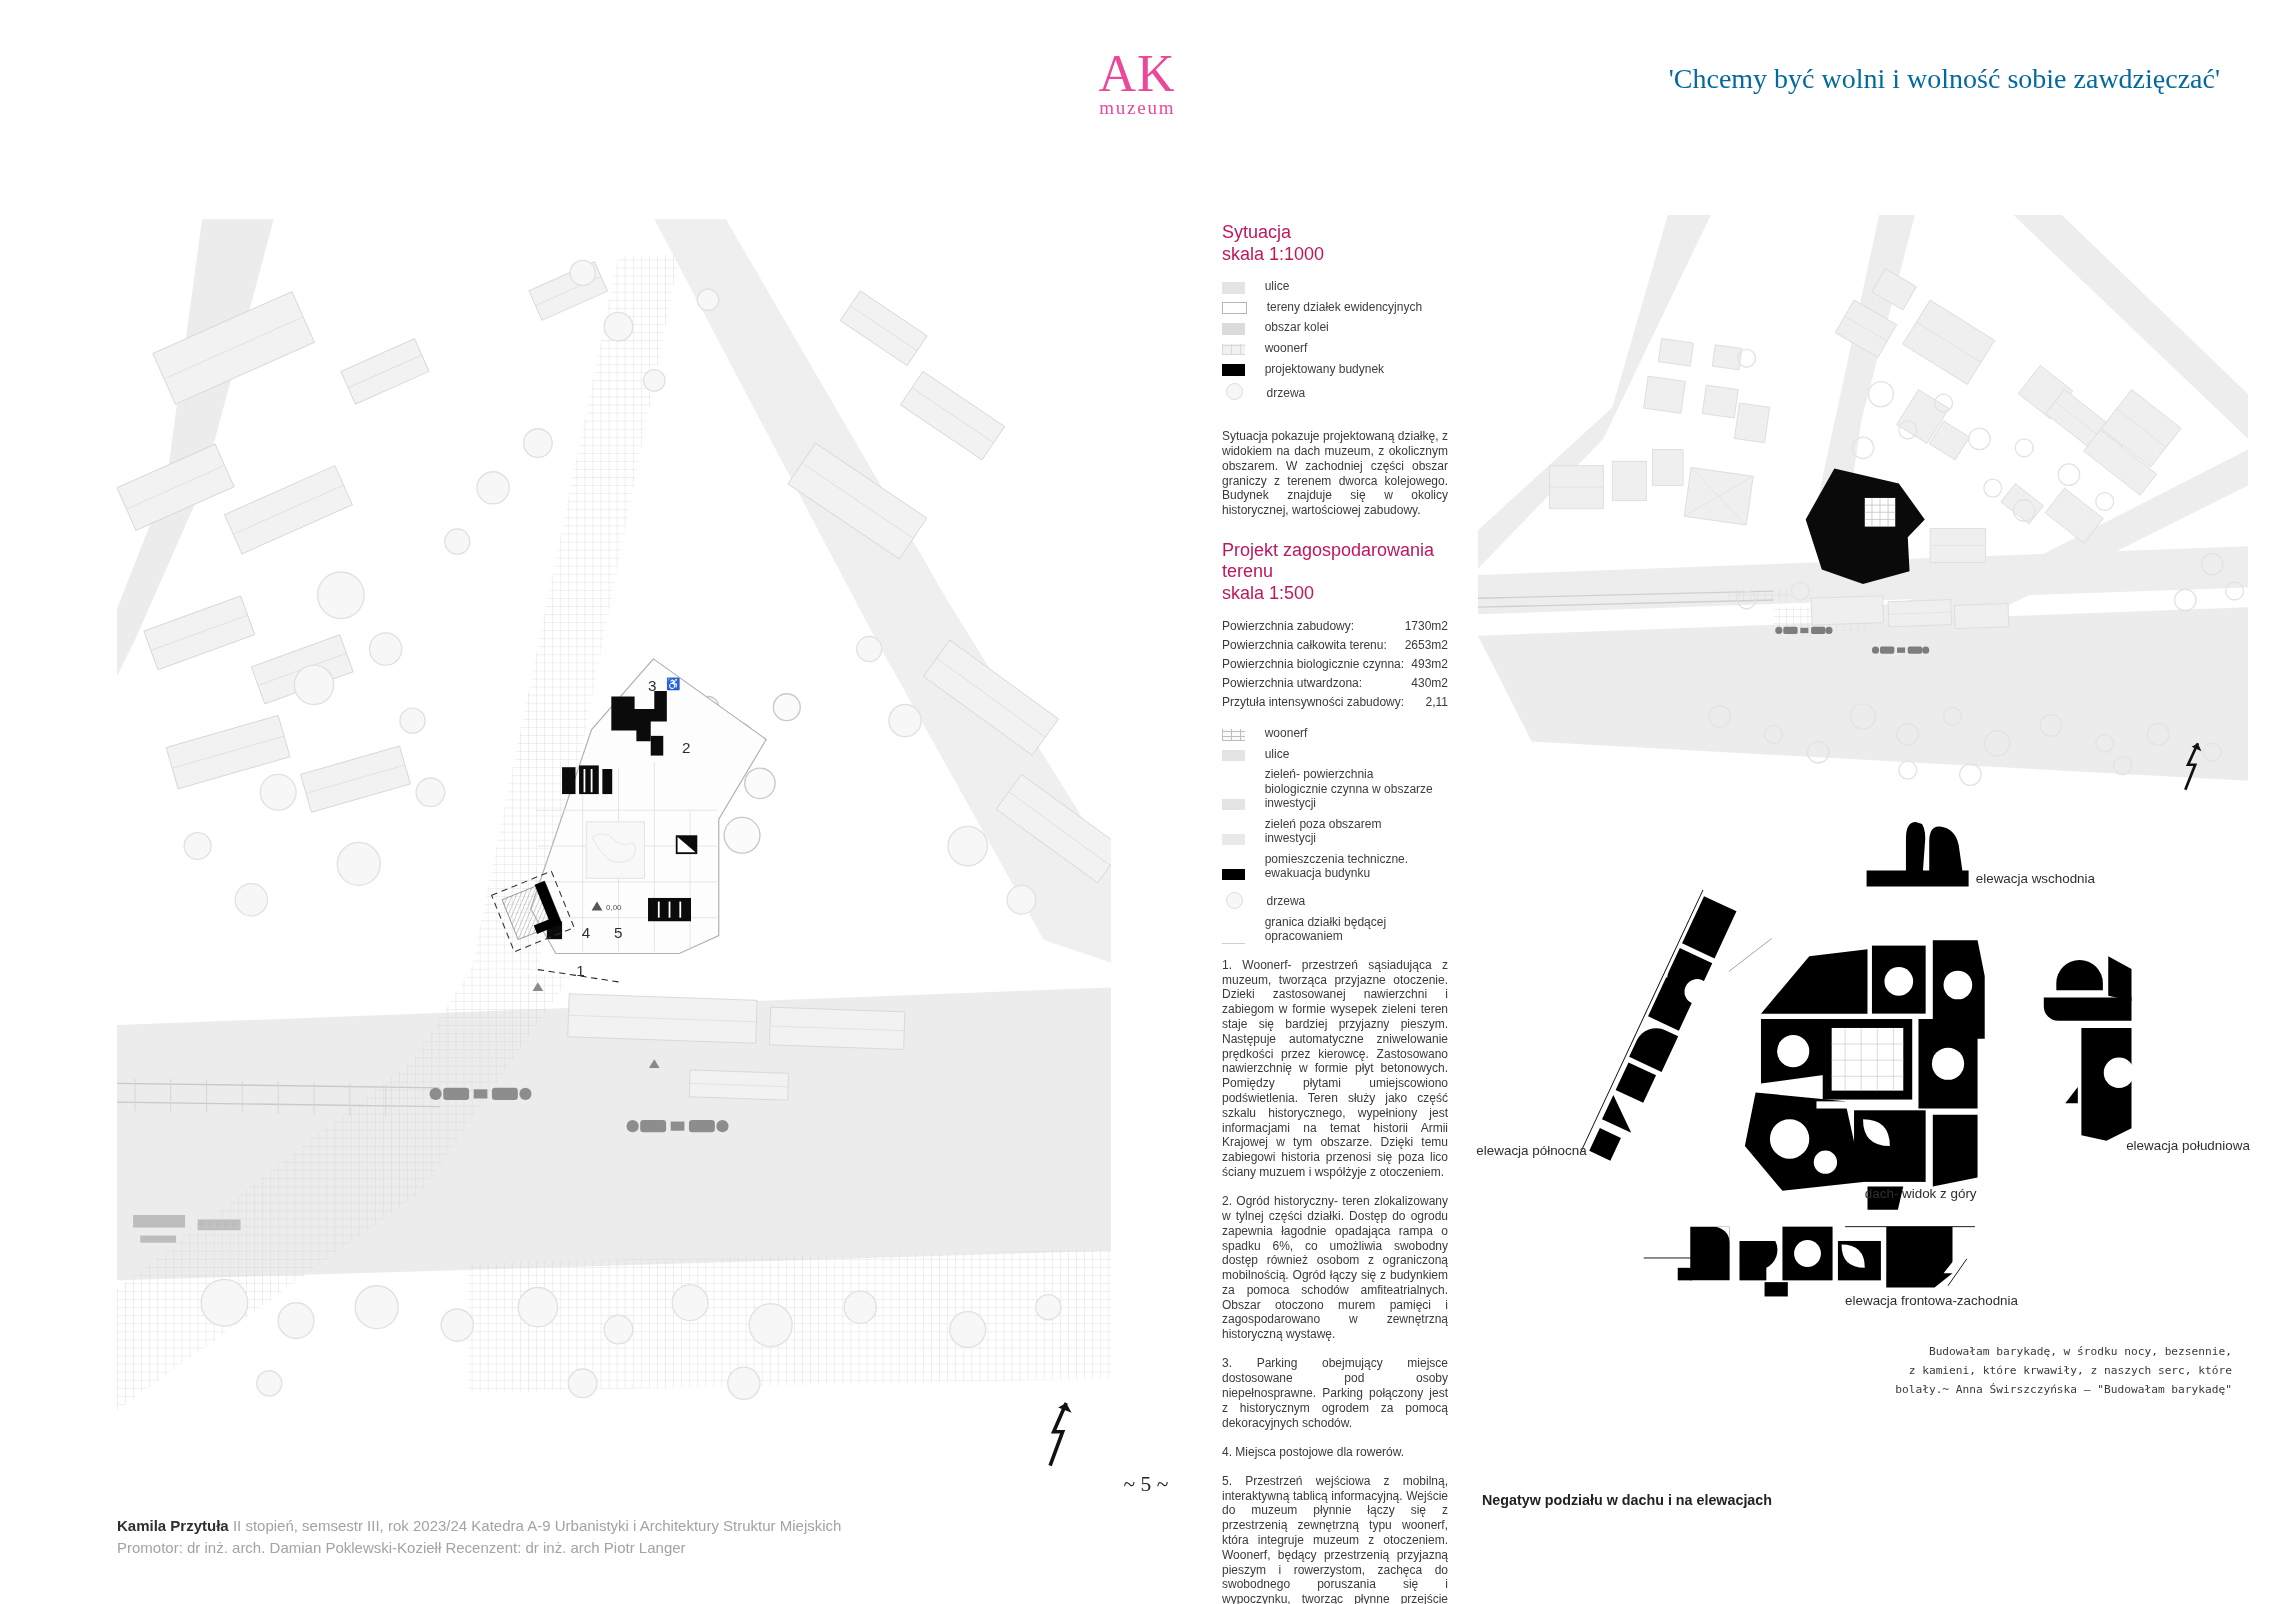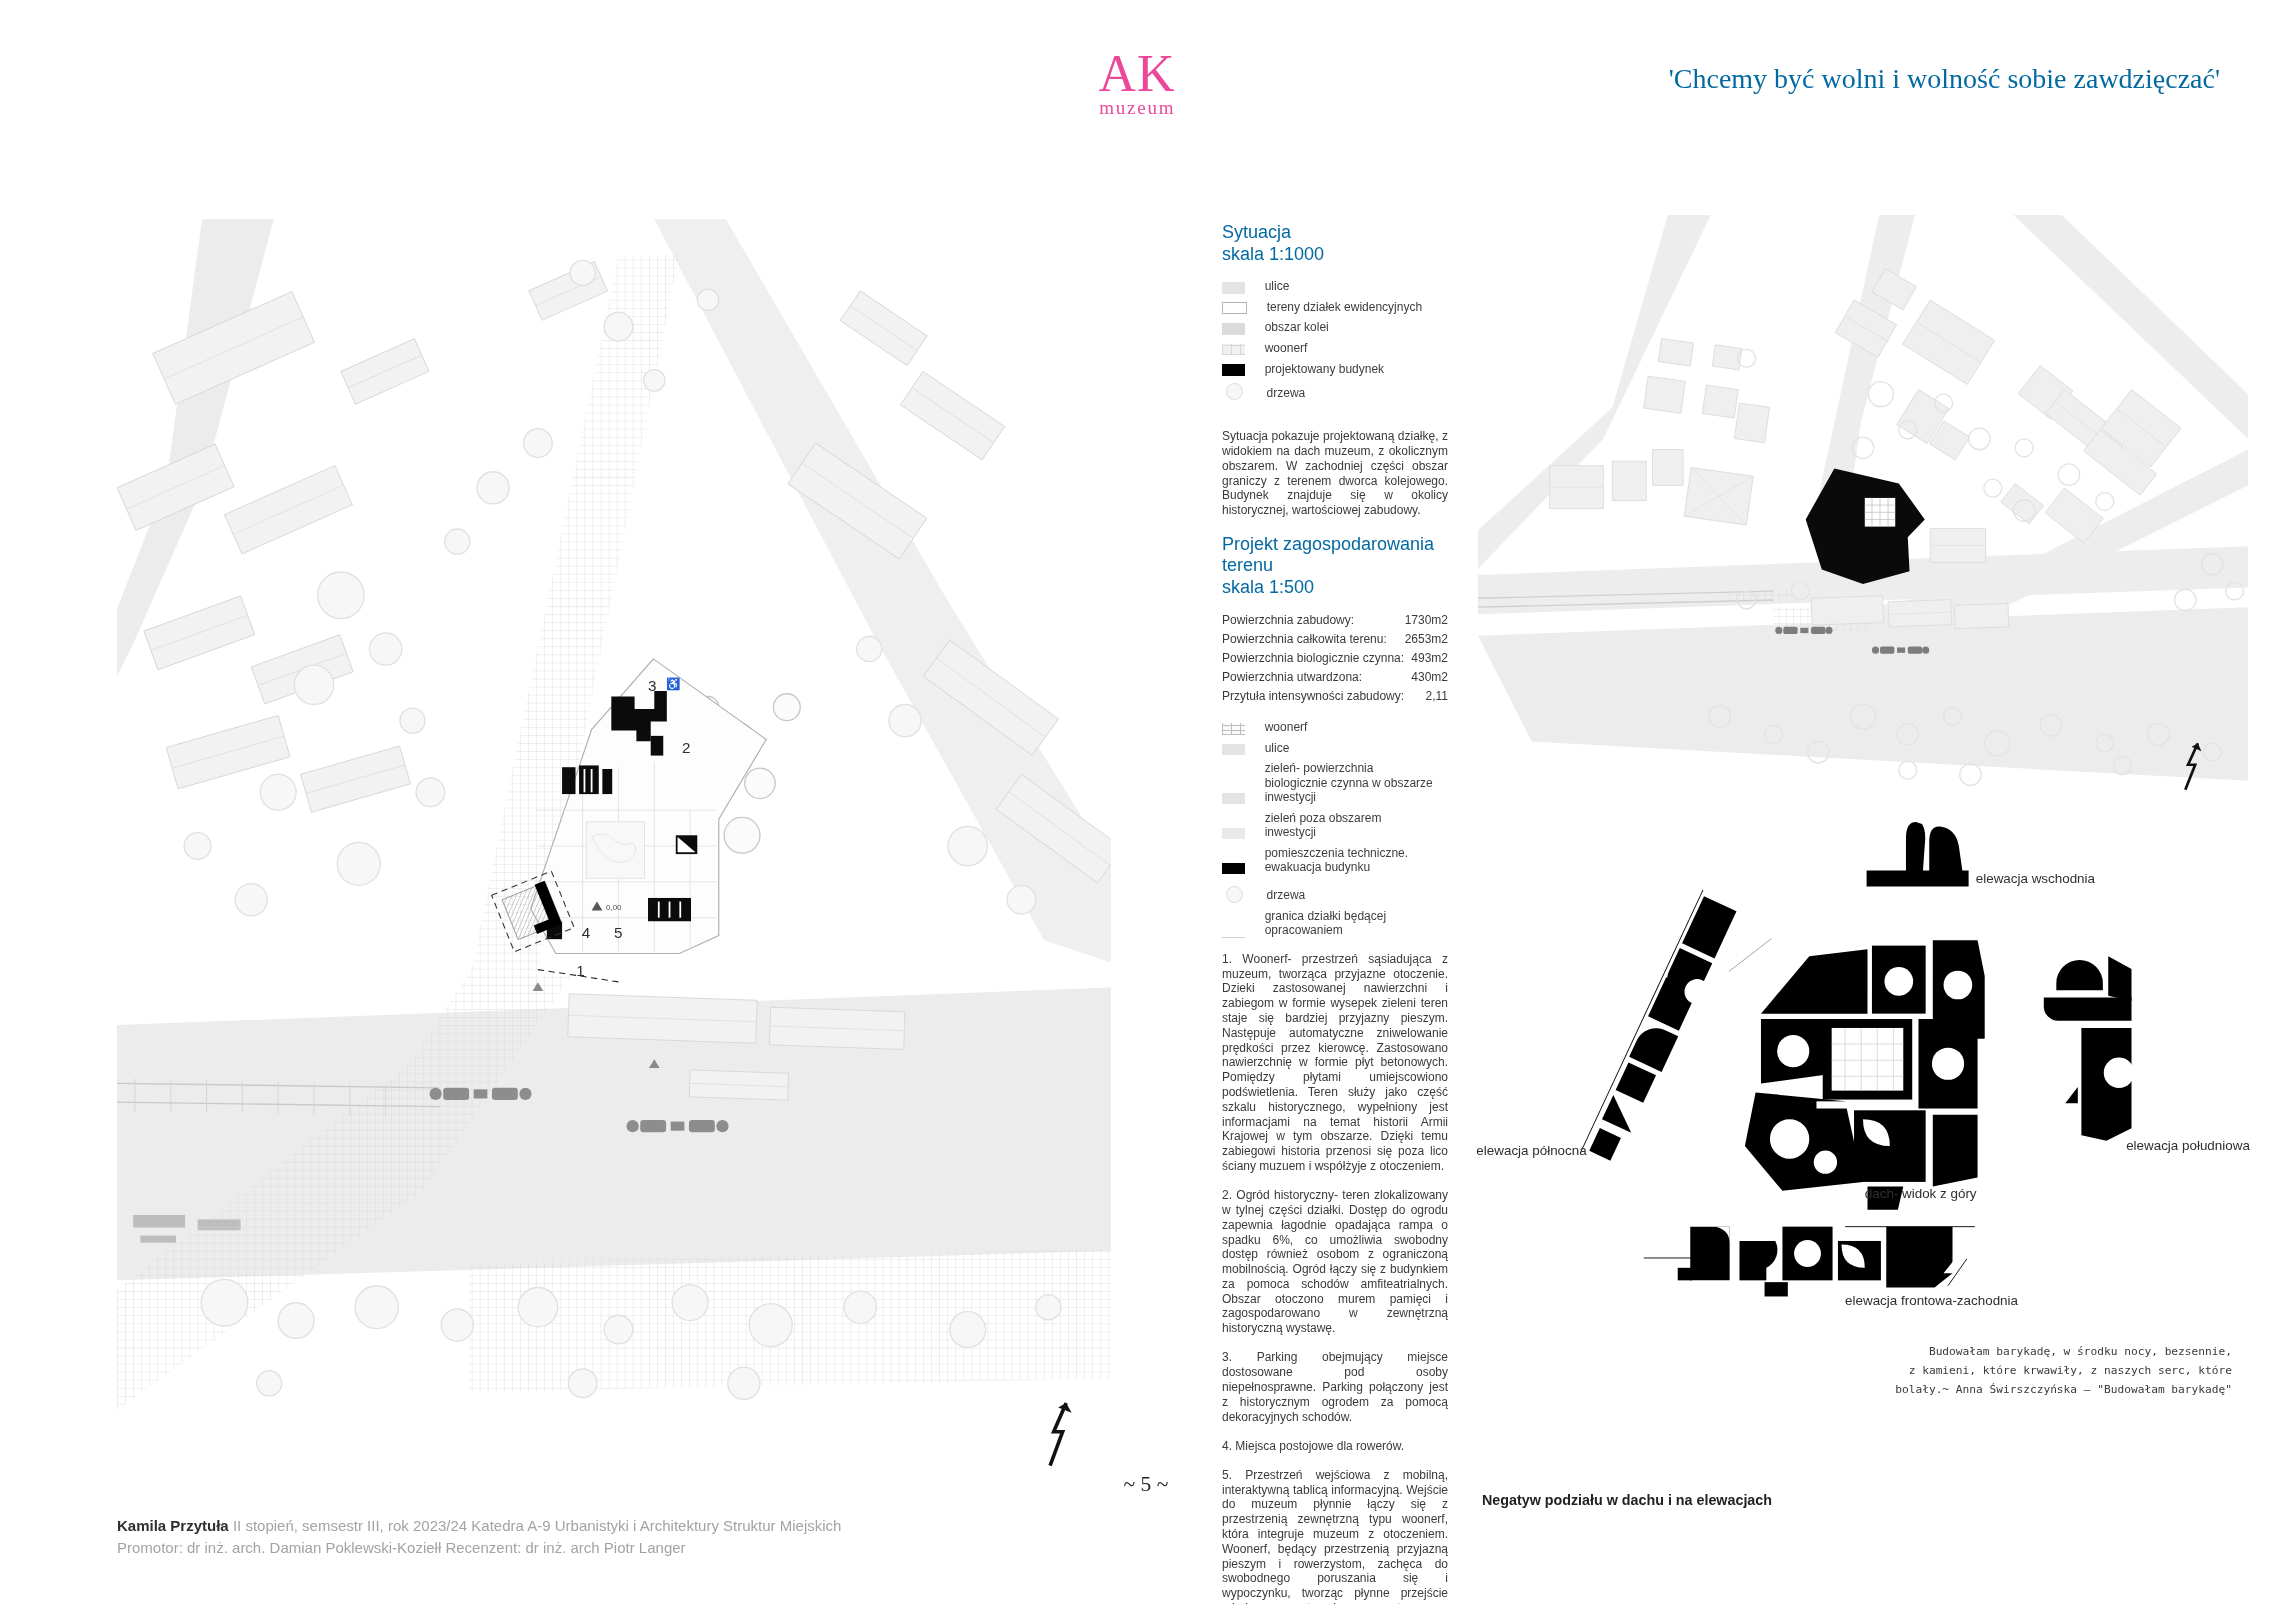--- a/index.html
+++ b/index.html
@@ -10,21 +10,21 @@
   
   .logo{left:1137px;top:50px;transform:translateX(-50%);text-align:right;
         font-family:Liberation Serif, serif;color:#ec4899;}
   .logo .ak{font-size:52px;line-height:47px;letter-spacing:0.9px;}
   .logo .mu{font-size:19px;line-height:18px;letter-spacing:1.8px;margin-top:1.8px;}
   .top-quote{right:73px;top:63px;font-family:"Liberation Serif",serif;
              font-size:28px;color:#0369a1;}
 
   
   .col{left:1222px;top:222px;width:226px;}
-  .h1{font-size:18px;line-height:21.5px;color:#0369a1;}
+  .h1{font-size:18px;line-height:21.5px;color:#be185d;}
   .legend{margin-top:14.3px;}
   .legend-row{display:flex;align-items:flex-end;margin-bottom:6.3px;}
   .legend-label{font-size:12px;line-height:14.3px;color:#3d3d3d;max-width:170px;}
   .sw{flex:0 0 auto;width:23px;height:11.6px;margin-right:19.7px;background:#e3e3e3;margin-top:0.9px;}
   .sw-road{background:#e4e4e4;}
   .sw-parcel{background:#fff;border:0.9px solid #b5b5b5;height:9.9px;}
   .sw-rail{background:#dbdbdb;}
   .sw-woonerf{background:#f1f1f1;background-image:
       repeating-linear-gradient(0deg,#d8d8d8 0 0.9px,transparent 0.9px 4.5px),
       repeating-linear-gradient(90deg,#d8d8d8 0 0.9px,transparent 0.9px 4.5px);}
@@ -33,21 +33,21 @@
       repeating-linear-gradient(90deg,#bdbdbd 0 0.9px,transparent 0.9px 4.5px);}
   .sw-black{background:#000;}
   .sw-green1{background:#e2e5e1;}
   .sw-green2{background:#e9e9e9;}
   .sw-tree{width:15px;height:15px;border-radius:50%;border:1.8px solid #dcdcdc;
            background:#f7f7f7;margin-left:3.6px;margin-right:24px;}
   .sw-line{height:0;border-top:1.8px solid #cfcfcf;margin-top:6.3px;}
   .row-drzewa{margin-top:10.7px;}
   .body-text{font-size:12px;line-height:14.8px;text-align:justify;color:#3a3a3a;margin:0;}
   .desc{margin-top:29px;}
-  .h2{margin-top:16px;}
+  .h2{margin-top:22px;}
   .stats{margin-top:12.5px;}
   .stat-row{display:flex;justify-content:space-between;font-size:12px;
             line-height:19px;color:#3a3a3a;}
   .paras{margin-top:0;}
   .paras p{margin:14.3px 0 0 0;}
 
   
   .negatyw{left:1482px;top:1492px;font-size:14.3px;font-weight:600;color:#222;}
   .bquote{left:1838px;top:1342px;width:394px;text-align:right;
           font-family:"DejaVu Sans Mono",monospace;font-size:11.2px;

